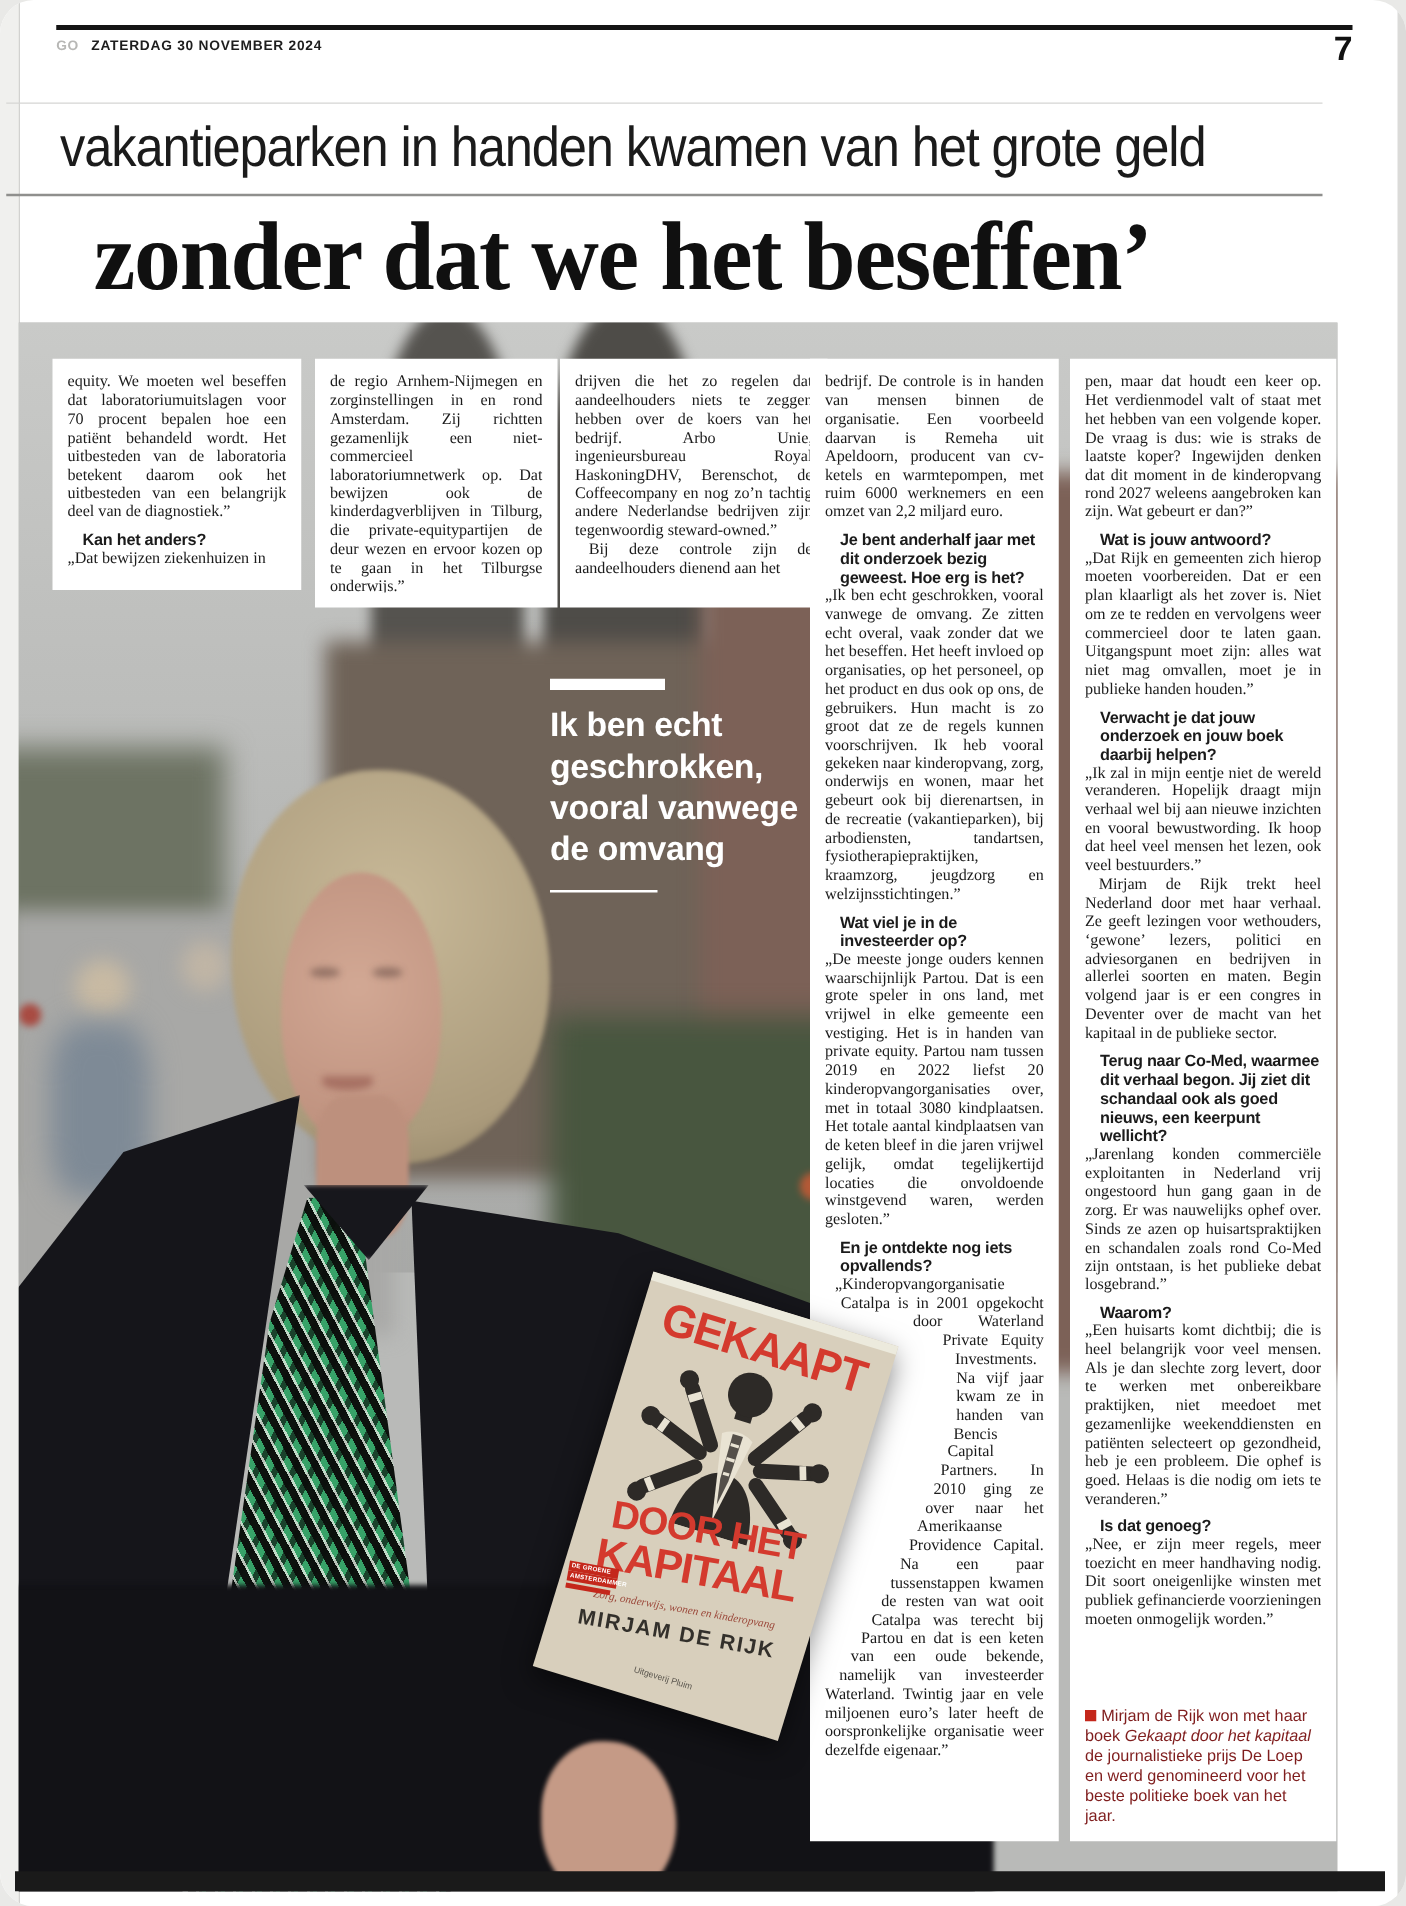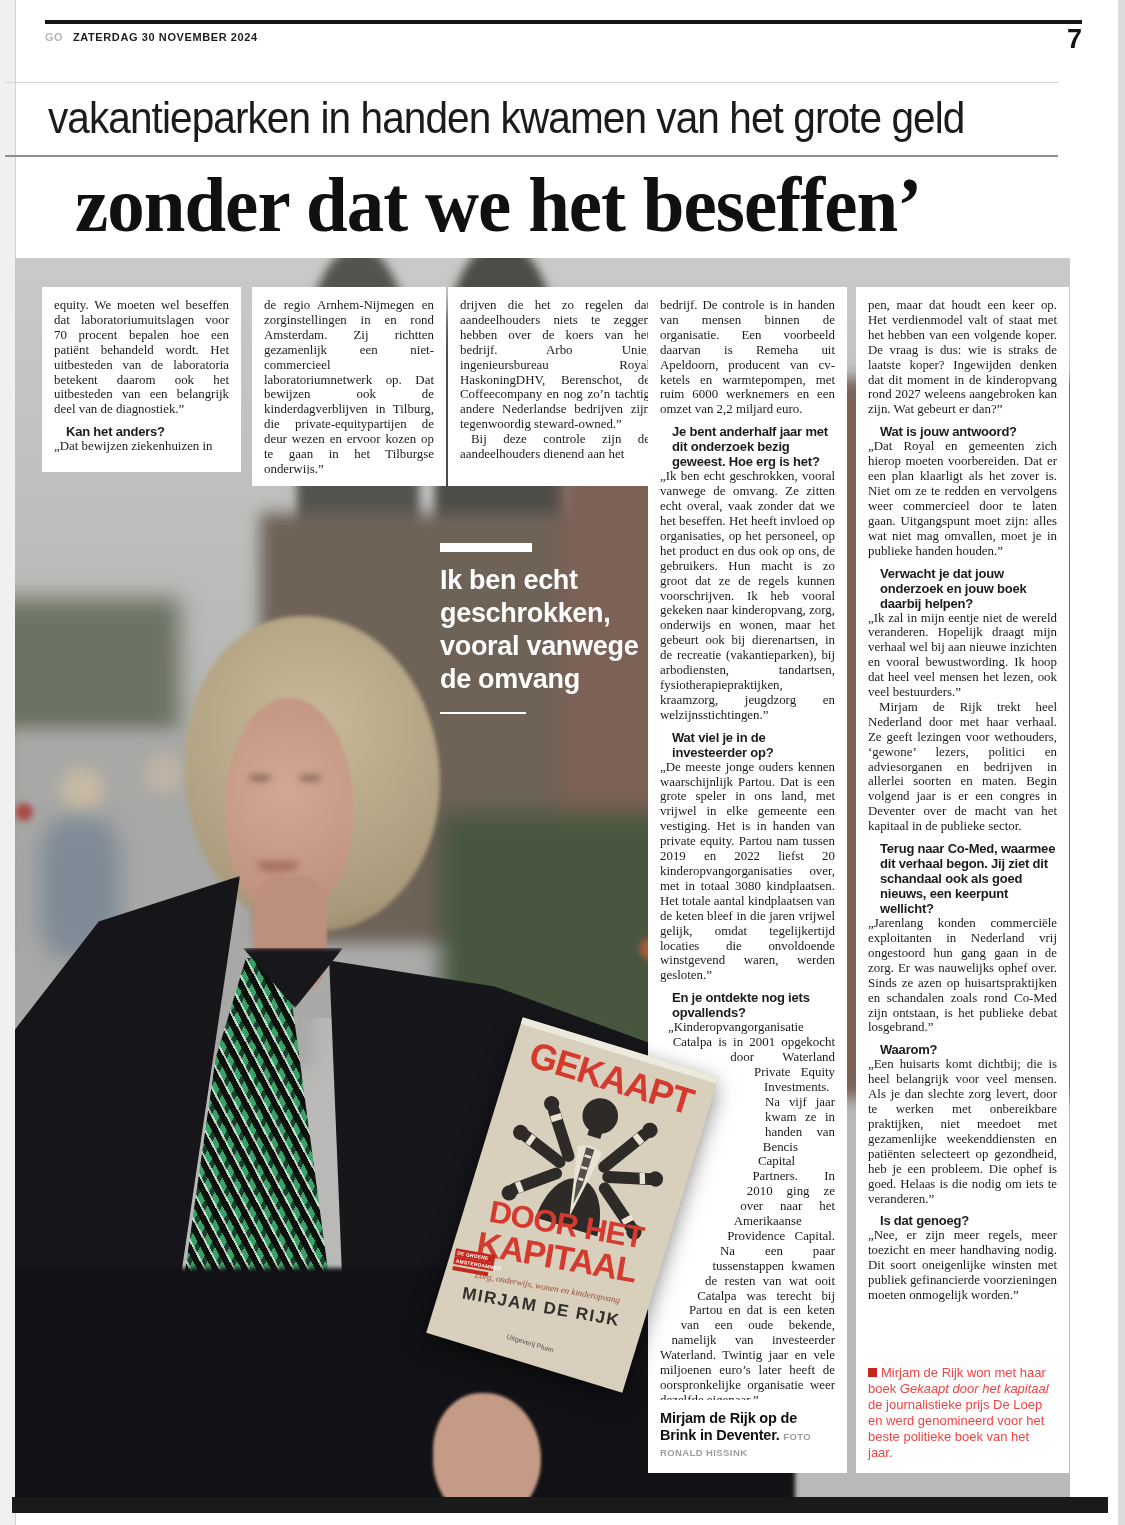--- a/index.html
+++ b/index.html
@@ -1,17 +1,17 @@
 <!DOCTYPE html>
 <html><head>
 <meta charset="utf-8">
 <style>
   html,body{margin:0;padding:0;background:#e9e9e7;}
   .page{position:relative;width:1125px;height:1525px;background:#ffffff;overflow:hidden;
-        font-family:"Liberation Sans",sans-serif;}
+        font-family:"Liberation Sans",sans-serif;border-radius:27px;}
   .abs{position:absolute;}
 
   
   .edge-left{left:0;top:0;width:15px;height:1525px;background:#f0f0ee;border-right:1px solid #d2d2d0;}
   .edge-right{left:1118px;top:0;width:7px;height:1525px;background:#dbdbd9;}
 
   
   .top-rule{left:45px;top:20px;width:1037px;height:4px;background:#141414;}
   .section-tag{left:45px;top:31px;font-size:11px;font-weight:bold;color:#b7b7b5;letter-spacing:.5px;}
   .date-tag{left:73px;top:31px;font-size:11px;font-weight:bold;color:#1e1e1e;letter-spacing:.6px;}
@@ -84,21 +84,21 @@
   .c5{left:856px;top:287px;width:213px;height:1186px;}
 
   .book-wrap-float{float:left;width:105px;height:318px;
      shape-outside:polygon(0 0,2px 0,2px 34px,58px 44px,96px 68px,103px 94px,96px 122px,82px 160px,60px 210px,36px 258px,10px 305px,0 318px);
      shape-margin:6px;}
 
   .caption{flex:0 0 auto;margin-top:10px;font-family:"Liberation Sans",sans-serif;}
   .caption .cap-bold{font-weight:bold;font-size:14.5px;line-height:17.5px;color:#111;letter-spacing:-.2px;}
   .caption .cap-credit{font-size:9.5px;color:#9d9d9b;letter-spacing:.4px;font-weight:bold;}
   .footnote{flex:0 0 auto;margin-top:10px;font-family:"Liberation Sans",sans-serif;
-            font-size:13px;line-height:16px;color:#ef4444;}
+            font-size:13px;line-height:16px;color:#7f1d1d;}
   .fn-square{display:inline-block;width:9px;height:9px;background:#c4271b;margin-right:4px;}
   .fn-italic{font-style:italic;}
 
   
   .book{left:470px;top:1040px;width:205px;height:330px;background:#d8cfbc;z-index:30;
         transform:rotate(17deg);box-shadow:0 8px 22px rgba(0,0,0,.5);overflow:hidden;}
   .cover-topstrip{position:absolute;left:0;top:0;width:100%;height:7px;background:#eceadd;}
   .bk-title1{position:absolute;left:0;top:12px;width:100%;text-align:center;color:#d43a2e;
              font-weight:bold;font-size:37px;letter-spacing:-1px;transform:scaleX(.97);}
   .bk-man{position:absolute;left:18px;top:48px;}
@@ -205,31 +205,27 @@
     <div class="col-text">
       <p><span>bedrijf. De controle is in handen van mensen binnen de organisatie. Een voorbeeld daarvan is Remeha uit Apeldoorn, producent van cv-ketels en warmtepompen, met ruim 6000 werknemers en een omzet van 2,2 miljard euro.</span></p>
       <p class="q"><span>Je bent anderhalf jaar met dit onderzoek bezig geweest. Hoe erg is het?</span></p>
       <p><span>„Ik ben echt geschrokken, vooral vanwege de omvang. Ze zitten echt overal, vaak zonder dat we het beseffen. Het heeft invloed op organisaties, op het personeel, op het product en dus ook op ons, de gebruikers. Hun macht is zo groot dat ze de regels kunnen voorschrijven. Ik heb vooral gekeken naar kinderopvang, zorg, onderwijs en wonen, maar het gebeurt ook bij dierenartsen, in de recreatie (vakantieparken), bij arbodiensten, tandartsen, fysiotherapiepraktijken, kraamzorg, jeugdzorg en welzijnsstichtingen.”</span></p>
       <p class="q"><span>Wat viel je in de investeerder op?</span></p>
       <p><span>„De meeste jonge ouders kennen waarschijnlijk Partou. Dat is een grote speler in ons land, met vrijwel in elke gemeente een vestiging. Het is in handen van private equity. Partou nam tussen 2019 en 2022 liefst 20 kinderopvangorganisaties over, met in totaal 3080 kindplaatsen. Het totale aantal kindplaatsen van de keten bleef in die jaren vrijwel gelijk, omdat tegelijkertijd locaties die onvoldoende winstgevend waren, werden gesloten.”</span></p>
       <p class="q"><span>En je ontdekte nog iets opvallends?</span></p>
       <p><span class="book-wrap-float"></span><span>„Kinderopvangorganisatie Catalpa is in 2001 opgekocht door Waterland Private Equity Investments. Na vijf jaar kwam ze in handen van Bencis Capital Partners. In 2010 ging ze over naar het Amerikaanse Providence Capital. Na een paar tussenstappen kwamen de resten van wat ooit Catalpa was terecht bij Partou en dat is een keten van een oude bekende, namelijk van investeerder Waterland. Twintig jaar en vele miljoenen euro’s later heeft de oorspronkelijke organisatie weer dezelfde eigenaar.”</span></p>
 
     </div>
-    <div class="caption">
-      <span class="cap-bold">Mirjam de Rijk op de Brink in Deventer.</span>
-      <span class="cap-credit">FOTO RONALD HISSINK</span>
-    </div>
   </div>
 
   <div class="abs colbox c5">
     <div class="col-text">
       <p><span>pen, maar dat houdt een keer op. Het verdienmodel valt of staat met het hebben van een volgende koper. De vraag is dus: wie is straks de laatste koper? Ingewijden denken dat dit moment in de kinderopvang rond 2027 weleens aangebroken kan zijn. Wat gebeurt er dan?”</span></p>
       <p class="q"><span>Wat is jouw antwoord?</span></p>
-      <p><span>„Dat Royal en gemeenten zich hierop moeten voorbereiden. Dat er een plan klaarligt als het zover is. Niet om ze te redden en vervolgens weer commercieel door te laten gaan. Uitgangspunt moet zijn: alles wat niet mag omvallen, moet je in publieke handen houden.”</span></p>
+      <p><span>„Dat Rijk en gemeenten zich hierop moeten voorbereiden. Dat er een plan klaarligt als het zover is. Niet om ze te redden en vervolgens weer commercieel door te laten gaan. Uitgangspunt moet zijn: alles wat niet mag omvallen, moet je in publieke handen houden.”</span></p>
       <p class="q"><span>Verwacht je dat jouw onderzoek en jouw boek daarbij helpen?</span></p>
       <p><span>„Ik zal in mijn eentje niet de wereld veranderen. Hopelijk draagt mijn verhaal wel bij aan nieuwe inzichten en vooral bewustwording. Ik hoop dat heel veel mensen het lezen, ook veel bestuurders.”</span></p>
       <p class="ind"><span>Mirjam de Rijk trekt heel Nederland door met haar verhaal. Ze geeft lezingen voor wethouders, ‘gewone’ lezers, politici en adviesorganen en bedrijven in allerlei soorten en maten. Begin volgend jaar is er een congres in Deventer over de macht van het kapitaal in de publieke sector.</span></p>
       <p class="q"><span>Terug naar Co-Med, waarmee dit verhaal begon. Jij ziet dit schandaal ook als goed nieuws, een keerpunt wellicht?</span></p>
       <p><span>„Jarenlang konden commerciële exploitanten in Nederland vrij ongestoord hun gang gaan in de zorg. Er was nauwelijks ophef over. Sinds ze azen op huisartspraktijken en schandalen zoals rond Co-Med zijn ontstaan, is het publieke debat losgebrand.”</span></p>
       <p class="q"><span>Waarom?</span></p>
       <p><span>„Een huisarts komt dichtbij; die is heel belangrijk voor veel mensen. Als je dan slechte zorg levert, door te werken met onbereikbare praktijken, niet meedoet met gezamenlijke weekenddiensten en patiënten selecteert op gezondheid, heb je een probleem. Die ophef is goed. Helaas is die nodig om iets te veranderen.”</span></p>
       <p class="q"><span>Is dat genoeg?</span></p>
       <p><span>„Nee, er zijn meer regels, meer toezicht en meer handhaving nodig. Dit soort oneigenlijke winsten met publiek gefinancierde voorzieningen moeten onmogelijk worden.”</span></p>
     </div>

